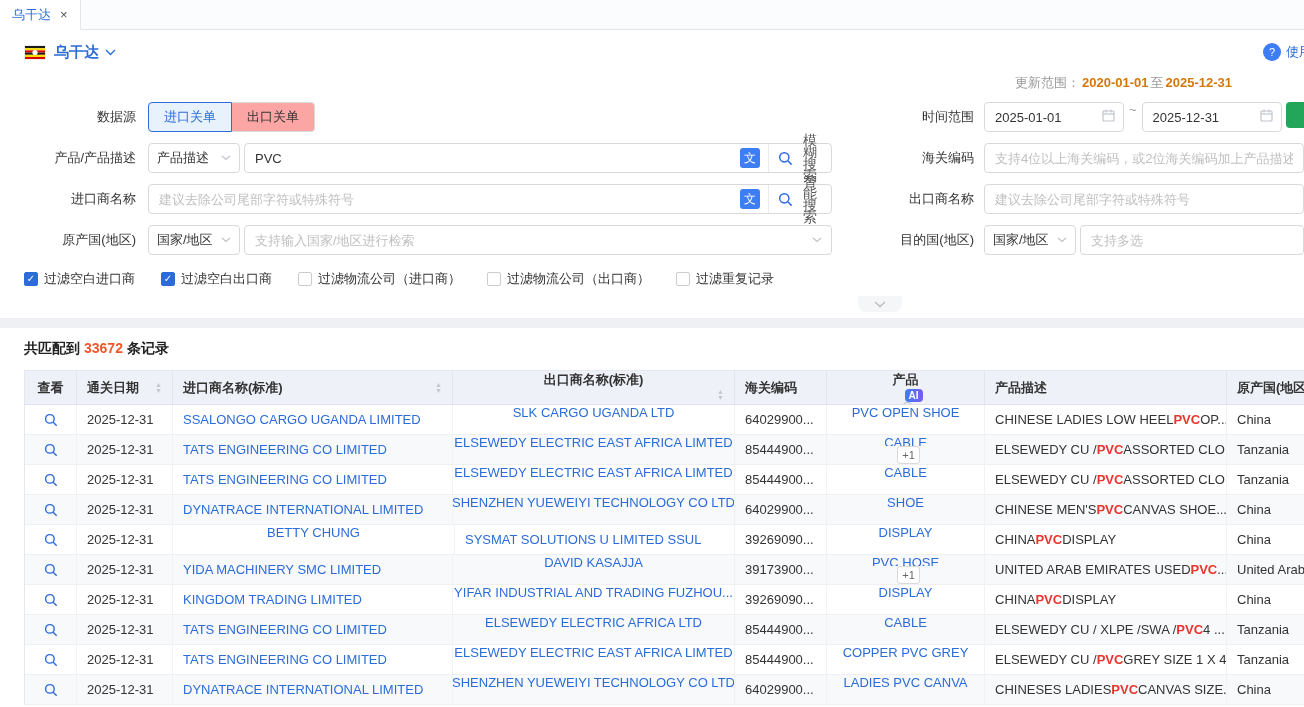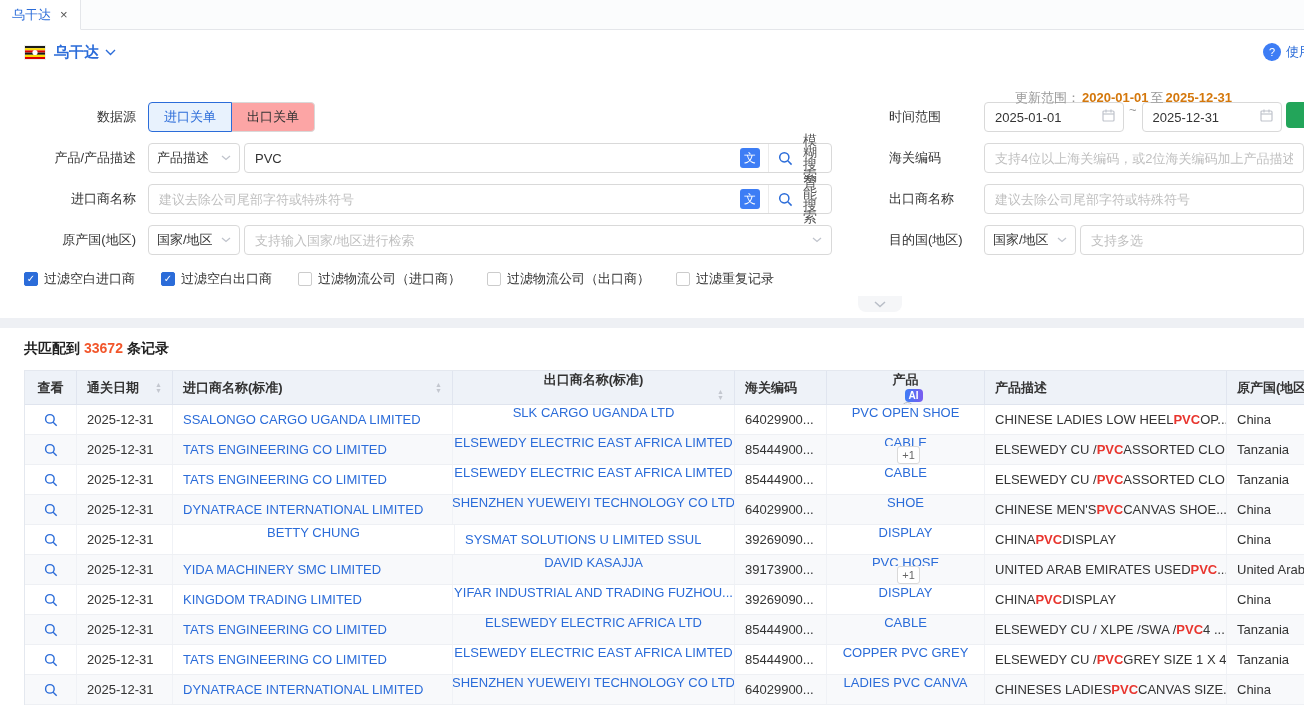--- a/index.html
+++ b/index.html
@@ -19,26 +19,26 @@
   .tab-close{margin-left:9px;color:#555;font-size:13px;cursor:pointer;line-height:1;}
   
   .apphead{height:44px;display:flex;align-items:center;padding:0 24px;position:relative;}
   .flag{width:22px;height:15px;margin-right:8px;flex:none;border:1px solid #eee;display:inline-flex;}
   .country{color:var(--accent);font-weight:bold;font-size:15px;}
   .head-chev{margin-left:6px;display:inline-flex;}
   .help{position:absolute;right:-8px;top:13px;display:flex;align-items:center;gap:5px;color:var(--accent);white-space:nowrap;}
   .help-circle{width:18px;height:18px;border-radius:50%;background:#3d7df5;color:#fff;font-size:11px;display:flex;align-items:center;justify-content:center;flex:none;}
   
   .filter-panel{position:relative;padding-top:28px;}
-  .update-range{position:absolute;top:15px;right:70px;color:#999;font-size:13px;white-space:nowrap;}
+  .update-range{position:absolute;top:0;right:70px;color:#999;font-size:13px;white-space:nowrap;}
   .update-range b{color:var(--date-orange);font-weight:bold;margin:0 2px;}
   .frow{display:flex;align-items:center;margin-bottom:11px;}
   .flabel{width:148px;flex:none;text-align:right;padding-right:12px;color:#333;white-space:nowrap;}
   .lctrl{width:684px;flex:none;display:flex;align-items:center;gap:4px;}
-  .rlabel{margin-left:auto;width:95px;flex:none;text-align:left;padding-right:10px;color:#333;white-space:nowrap;}
+  .rlabel{margin-left:auto;width:95px;flex:none;text-align:right;padding-right:10px;color:#333;white-space:nowrap;}
   .rctrl{width:320px;flex:none;display:flex;}
   .seg-group{display:flex;}
   .seg{height:30px;padding:0 15px;border:1px solid #d9d9d9;background:#fca5a5;display:flex;align-items:center;cursor:pointer;color:#333;}
   .seg:first-child{border-radius:4px 0 0 4px;}
   .seg:last-child{border-radius:0 4px 4px 0;margin-left:-1px;}
   .seg.active{background:#e8f2fd;border-color:var(--accent);color:var(--accent);z-index:1;}
   .sel{height:30px;width:92px;flex:none;border:1px solid #d9d9d9;border-radius:4px;background:#fff;display:flex;align-items:center;padding:0 8px;gap:5px;color:#333;cursor:pointer;}
   .sel .sel-label{flex:1;overflow:hidden;white-space:nowrap;}
   .input-group{height:30px;flex:1;min-width:0;border:1px solid #d9d9d9;border-radius:4px;background:#fff;display:flex;align-items:center;}
   .input-group input{border:0;outline:0;flex:1;min-width:0;height:100%;padding:0 10px;font:inherit;color:#333;background:transparent;}

